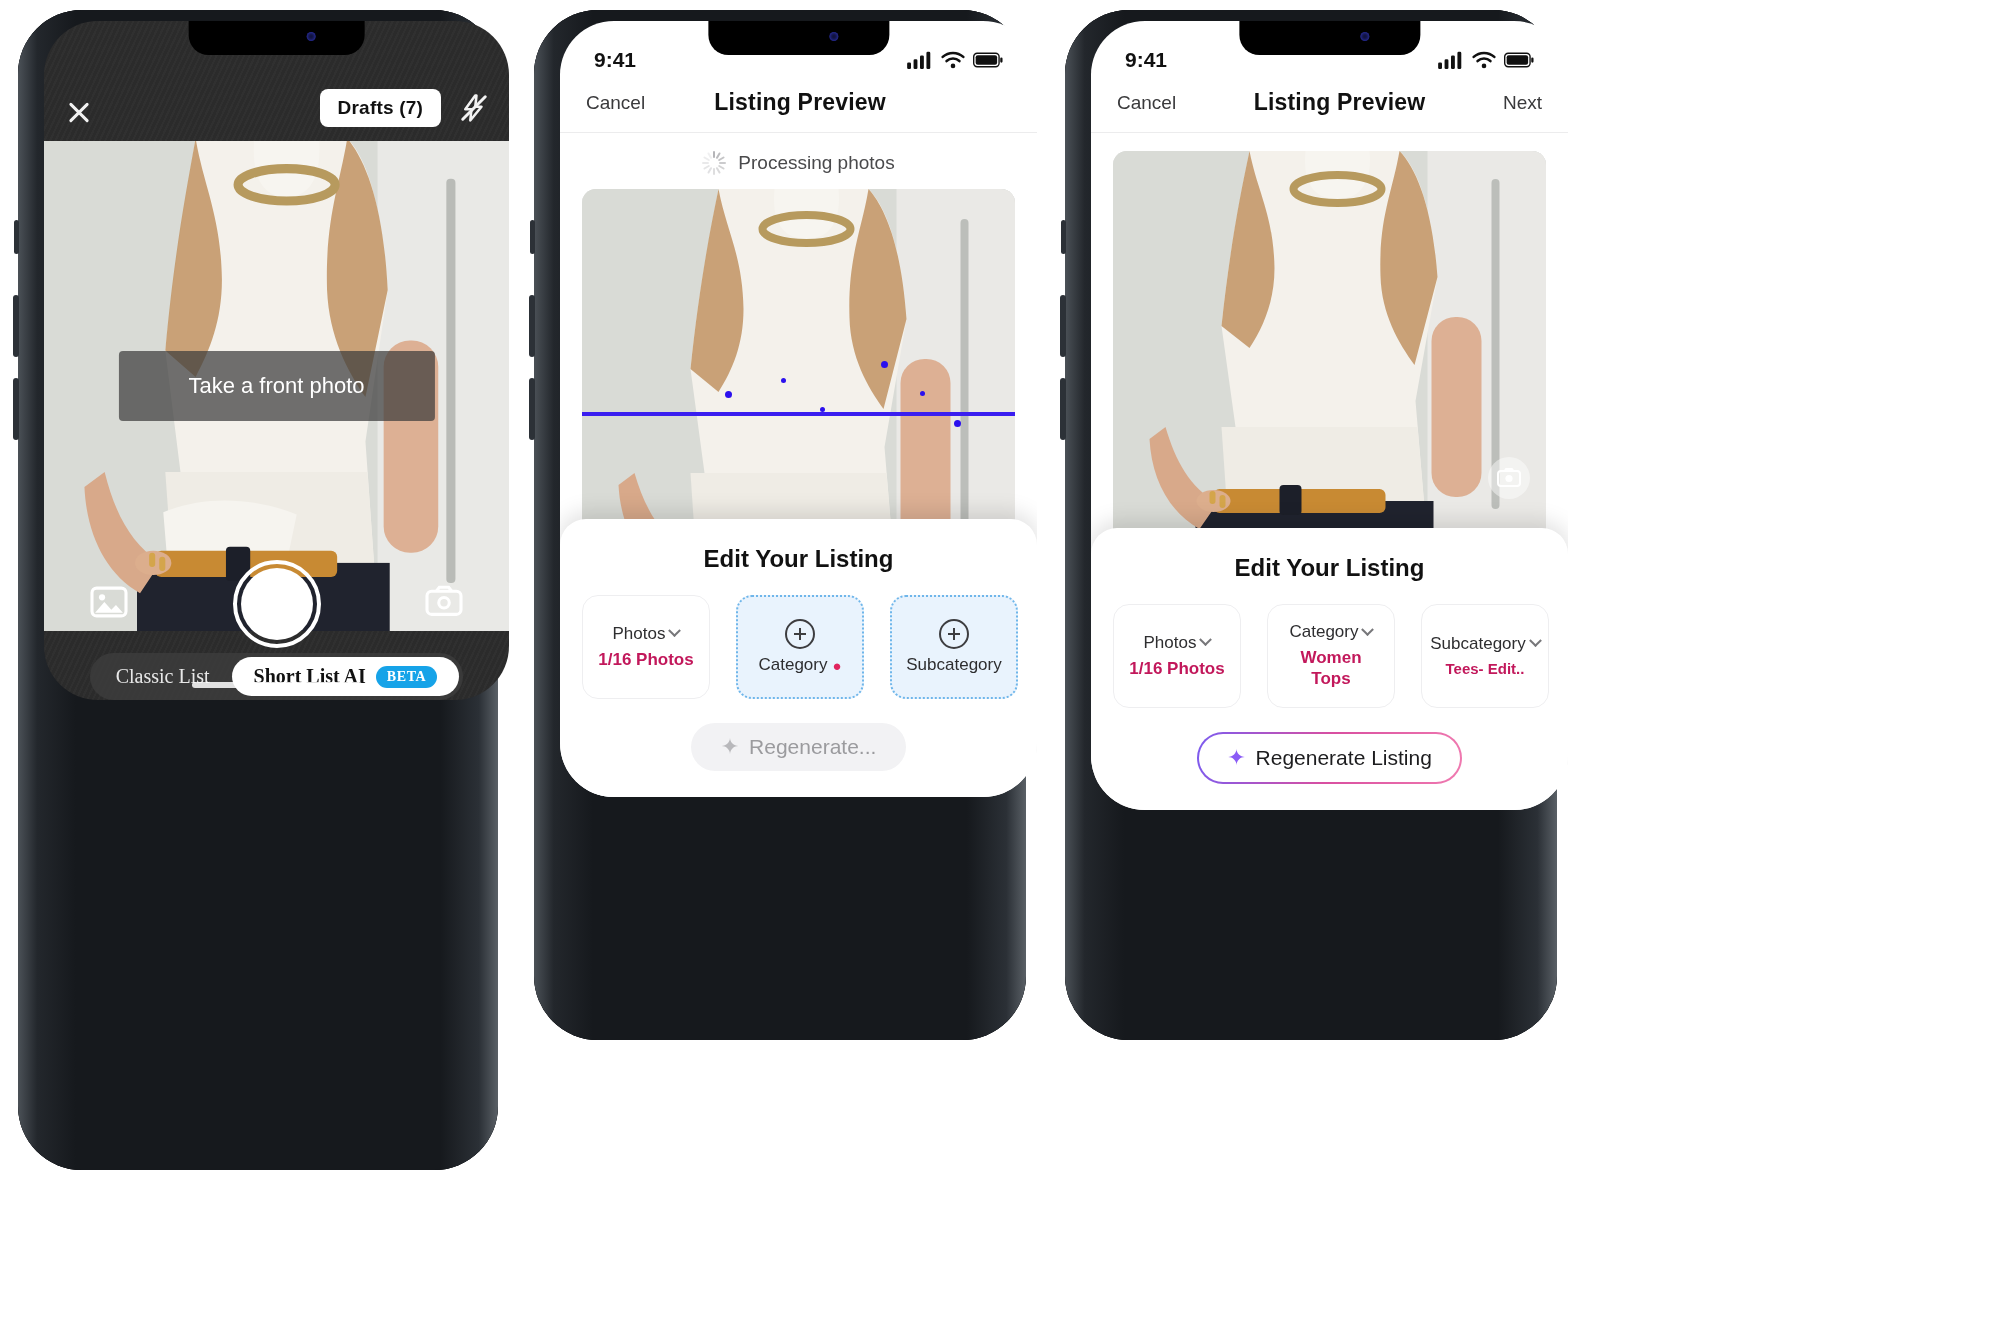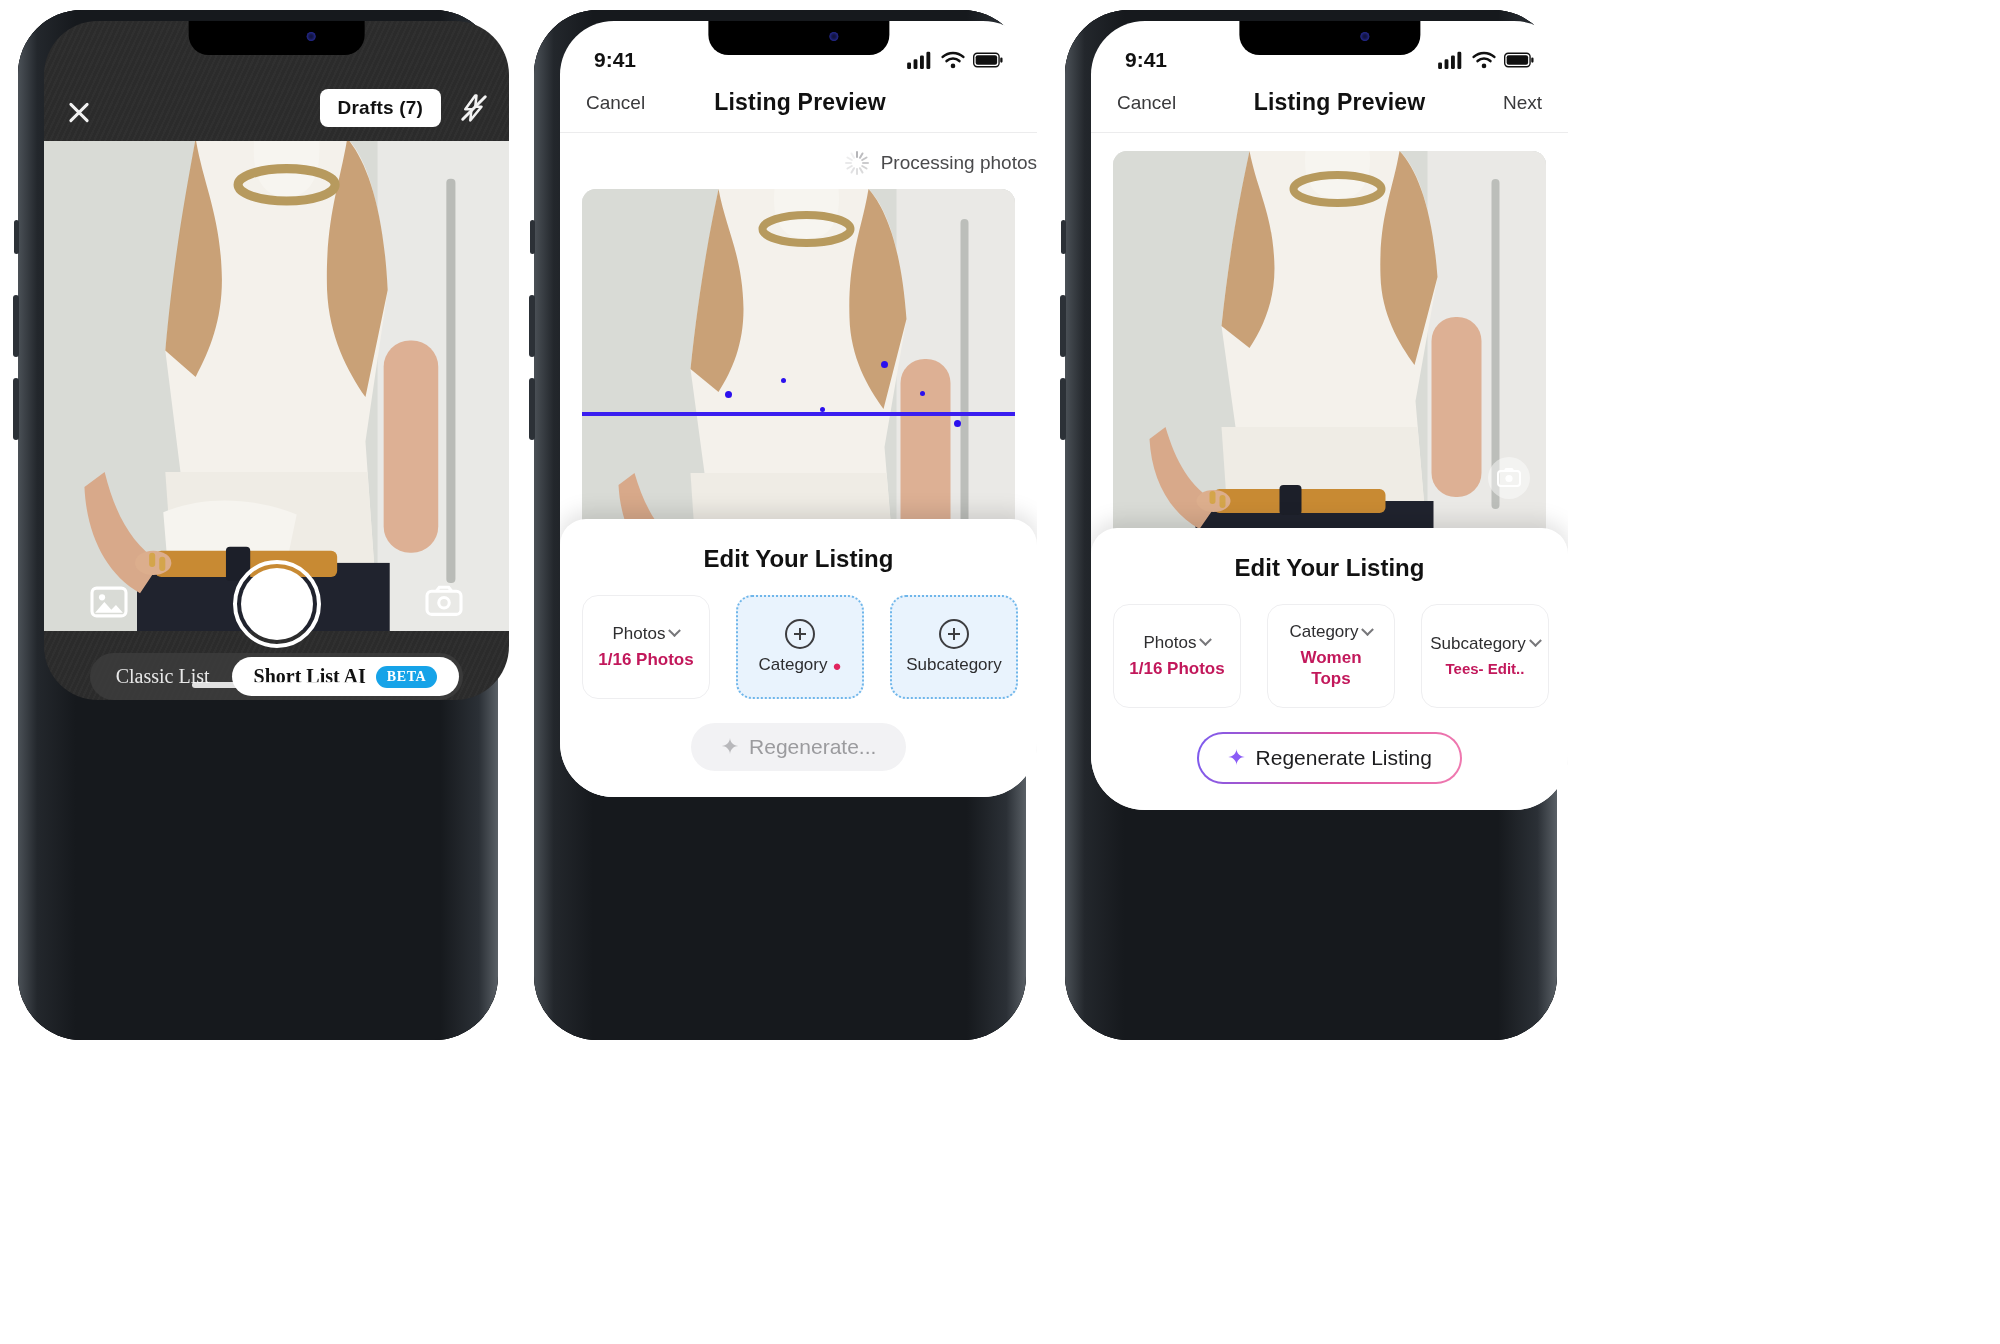--- a/index.html
+++ b/index.html
@@ -153,21 +153,21 @@
   .navbar {
     display: flex; align-items: center; justify-content: space-between;
     padding: 6px 26px 16px 26px;
     border-bottom: 1px solid #ececed;
   }
   .nav-action { font-size: 19px; color: #3a3a3c; }
   .nav-title { font-size: 23px; font-weight: 700; color: #111; letter-spacing: .2px; }
   .nav-spacer { width: 56px; }
 
   .processing-row {
-    display: flex; align-items: center; justify-content: flex-end;
+    display: flex; align-items: center; justify-content: center;
     gap: 12px; padding: 18px 0 14px 0;
     font-size: 19px; color: #4a4a4c;
   }
   .spinner { width: 24px; height: 24px; position: relative; display:block;}
   .spinner span {
     position: absolute; left: 11px; top: 0;
     width: 2px; height: 7px; border-radius: 1px;
     background: #b5b5b8; transform-origin: 1px 12px;
   }
 
@@ -257,21 +257,21 @@
   }
   .spark { font-size: 22px; color: #8b5cf6; line-height: 1; }
   .spark.grey { color: #b8b8bb; }
 </style>
 </head>
 <body>
 
 <div class="stage">
 
   <div class="panel panel-1">
-    <div class="phone" style="left:18px; top:10px; width:480px; height:1030px;">
+    <div class="phone" style="left:18px; top:10px; width:480px; height:1160px;">
       <div class="side-btn" style="left:-4px; top:210px; width:5px; height:34px;"></div>
       <div class="side-btn" style="left:-5px; top:285px; width:6px; height:62px;"></div>
       <div class="side-btn" style="left:-5px; top:368px; width:6px; height:62px;"></div>
       <div class="side-btn" style="right:-5px; top:320px; width:6px; height:96px;"></div>
 
       <div class="screen cam-screen">
         <div class="notch">
             <div class="cam"></div>
           </div>
 
@@ -304,20 +304,21 @@
               <rect x="92" y="420" width="250" height="70" fill="#20232e"></rect>
               <rect x="110" y="408" width="180" height="26" rx="6" fill="#c88a33"></rect>
               <rect x="180" y="404" width="24" height="34" rx="4" fill="#1c1f29"></rect>
               <path d="M60 330 C70 370 85 400 115 420 L95 450 C60 430 42 390 40 345 Z" fill="#d8a98a"></path>
               <ellipse cx="108" cy="420" rx="18" ry="12" fill="#dcae8d"></ellipse>
               <rect x="104" y="410" width="6" height="14" rx="3" fill="#d4a54b"></rect>
               <rect x="114" y="414" width="6" height="14" rx="3" fill="#d4a54b"></rect>
               <rect x="336" y="200" width="54" height="210" rx="26" fill="#ddb094"></rect>
             </svg>
           </div>
+          <div class="take-front">Take a front photo</div>
         </div>
 
         <div class="mode-row">
           <div class="mode-switch">
             <div class="mode-opt">Classic List</div>
             <div class="mode-opt active">
               <span>Short List AI</span>
               <span class="beta-chip">BETA</span>
             </div>
           </div>

